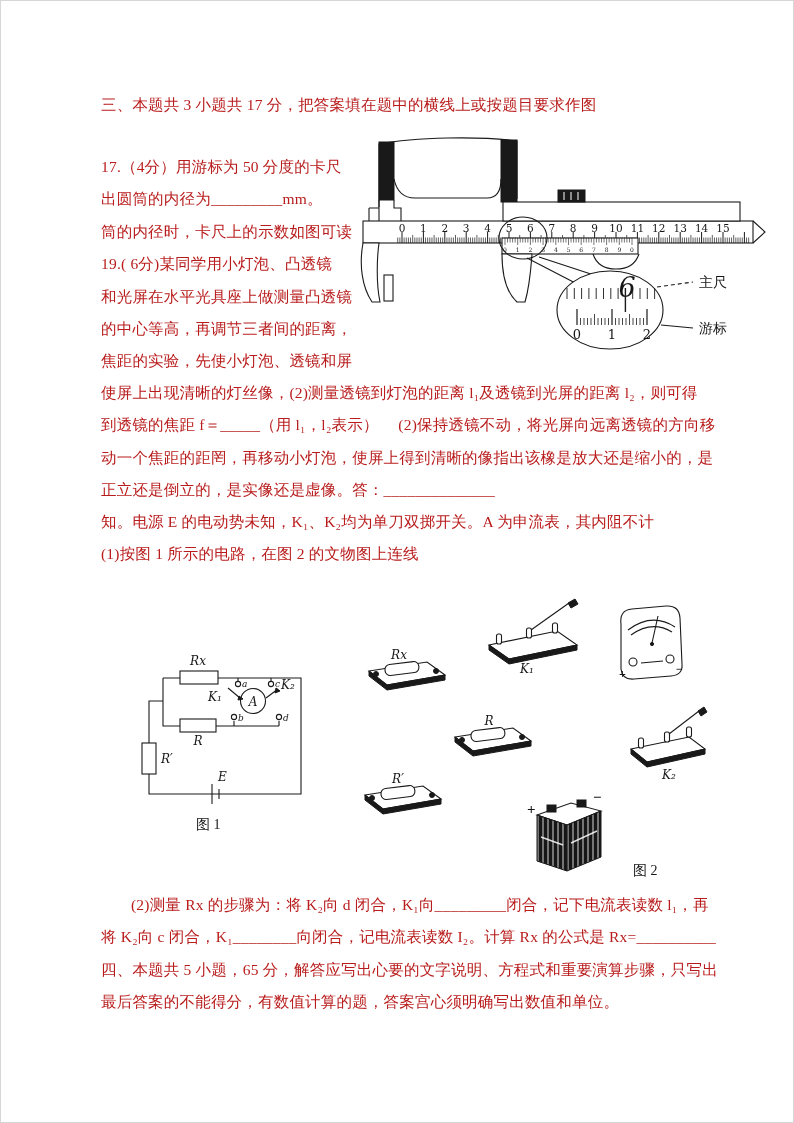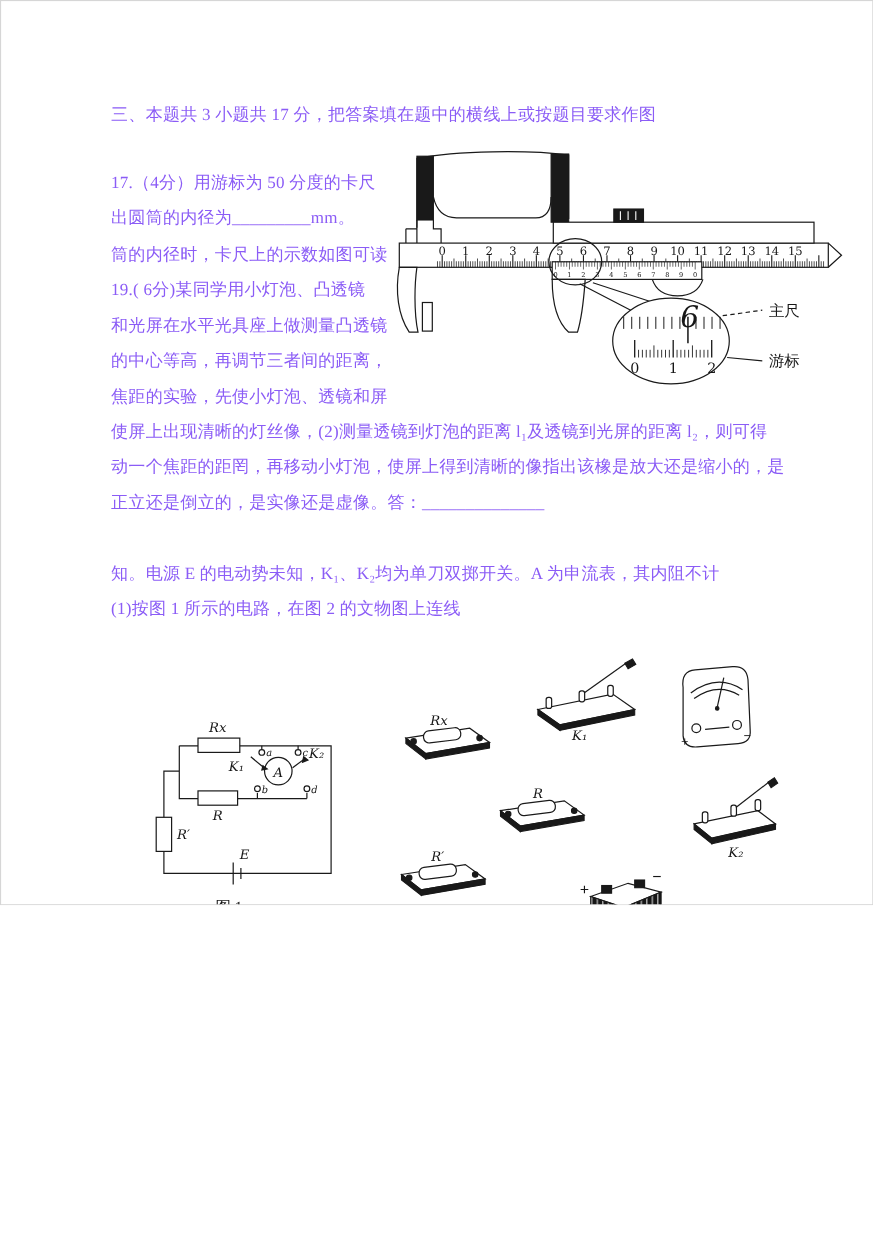--- a/index.html
+++ b/index.html
@@ -1,19 +1,19 @@
 <!DOCTYPE html>
 <html><head>
 <meta charset="utf-8">
 <style>
   html,body{margin:0;padding:0;background:#ffffff;}
   .page{
-    position:relative;width:794px;height:823px;background:#ffffff;
+    position:relative;width:794px;height:1123px;background:#ffffff;
     border:1px solid #d6d6d6;box-sizing:border-box;overflow:hidden;
-    font-family:"Liberation Serif","DejaVu Serif",serif;color:#8b5cf6;
+    font-family:"Liberation Serif","DejaVu Serif",serif;color:#b91c1c;
   }
   .tblock{position:absolute;}
   .ln{margin:0;height:32.4px;line-height:32.4px;font-size:15.5px;white-space:nowrap;letter-spacing:0.2px;}
   .indent2{padding-left:30px;}
   svg{position:absolute;overflow:visible;}
   svg text{fill:#161616;}
   .sk{stroke:#1a1a1a;fill:none;stroke-width:1.1;}
   .skf{stroke:#1a1a1a;fill:#ffffff;stroke-width:1.1;}
   .dk{fill:#191919;stroke:#191919;}
   .msnum{font-size:10.5px;font-family:"DejaVu Serif",serif;text-anchor:middle;}
@@ -38,29 +38,36 @@
     <p class="ln">出圆筒的内径为_________mm。</p>
     <p class="ln">筒的内径时，卡尺上的示数如图可读</p>
     <p class="ln">19.( 6分)某同学用小灯泡、凸透镜</p>
     <p class="ln">和光屏在水平光具座上做测量凸透镜</p>
     <p class="ln">的中心等高，再调节三者间的距离，</p>
     <p class="ln">焦距的实验，先使小灯泡、透镜和屏</p>
   </div>
 
   <div class="tblock" style="left:100px;top:376px;">
     <p class="ln">使屏上出现清晰的灯丝像，(2)测量透镜到灯泡的距离 l₁及透镜到光屏的距离 l₂，则可得</p>
+    <p class="ln">到透镜的焦距 f＝_____（用 l₁，l₂表示）　 (2)保持透镜不动，将光屏向远离透镜的方向移</p>
     <p class="ln">动一个焦距的距罔，再移动小灯泡，使屏上得到清晰的像指出该橡是放大还是缩小的，是</p>
     <p class="ln">正立还是倒立的，是实像还是虚像。答：______________</p>
   </div>
 
   <div class="tblock" style="left:100px;top:505px;">
     <p class="ln">知。电源 E 的电动势未知，K₁、K₂均为单刀双掷开关。A 为申流表，其内阻不计</p>
     <p class="ln">(1)按图 1 所示的电路，在图 2 的文物图上连线</p>
   </div>
 
+  <div class="tblock" style="left:100px;top:888px;">
+    <p class="ln indent2">(2)测量 Rx 的步骤为：将 K₂向 d 闭合，K₁向_________闭合，记下电流表读数 l₁，再</p>
+    <p class="ln">将 K₂向 c 闭合，K₁________向闭合，记电流表读数 I₂。计算 Rx 的公式是 Rx=__________</p>
+    <p class="ln">四、本题共 5 小题，65 分，解答应写出心要的文字说明、方程式和重要演算步骤，只写出</p>
+    <p class="ln">最后答案的不能得分，有数值计算的题，答案宫心须明确写出数值和单位。</p>
+  </div>
 
   <svg style="left:354px;top:134px;" width="414" height="236" viewBox="0 0 414 236">
 
     <path class="sk" d="M24,72 L24,9 C60,2 125,1 162,6 L162,64"></path>
     <path class="sk" d="M39,44 C42,58 50,63 60,63 L132,63 C142,63 146,56 146,44"></path>
     <rect class="dk" x="24" y="7" width="15" height="58"></rect>
     <rect class="dk" x="146" y="5" width="16" height="62"></rect>
 
     <path class="sk" d="M24,65 L24,86 M39,65 L39,73 L46,73 L46,86 M14,73 L24,73 M14,73 L14,86"></path>
 

